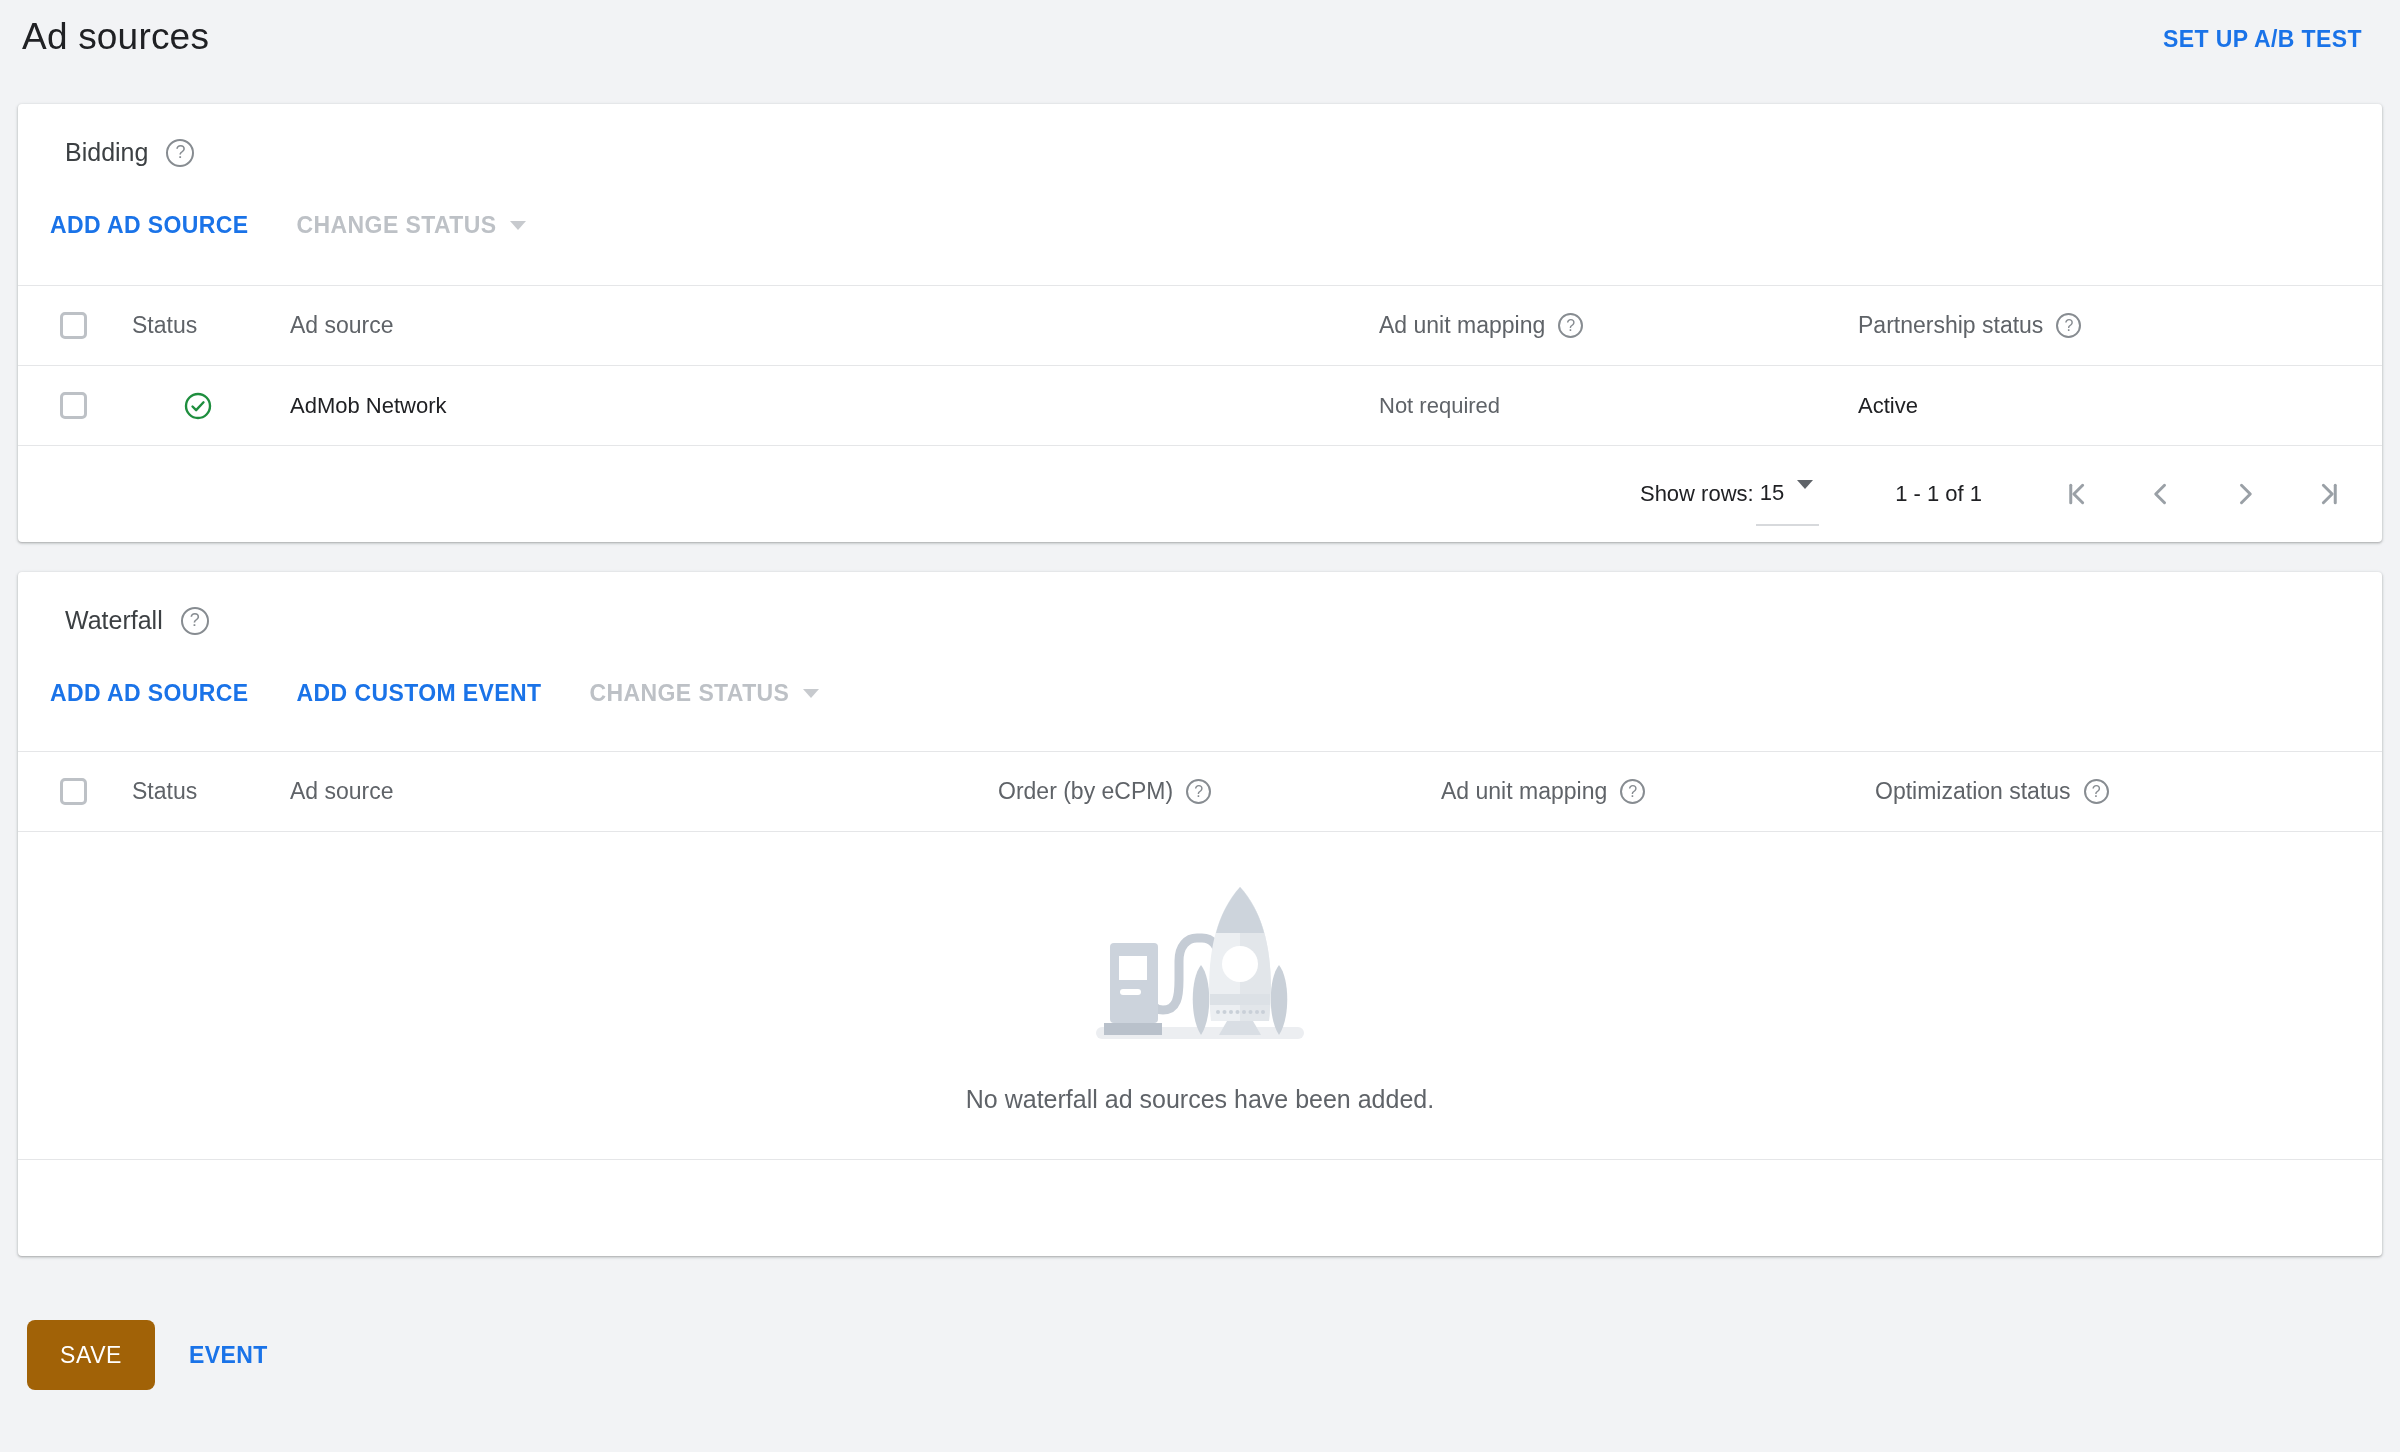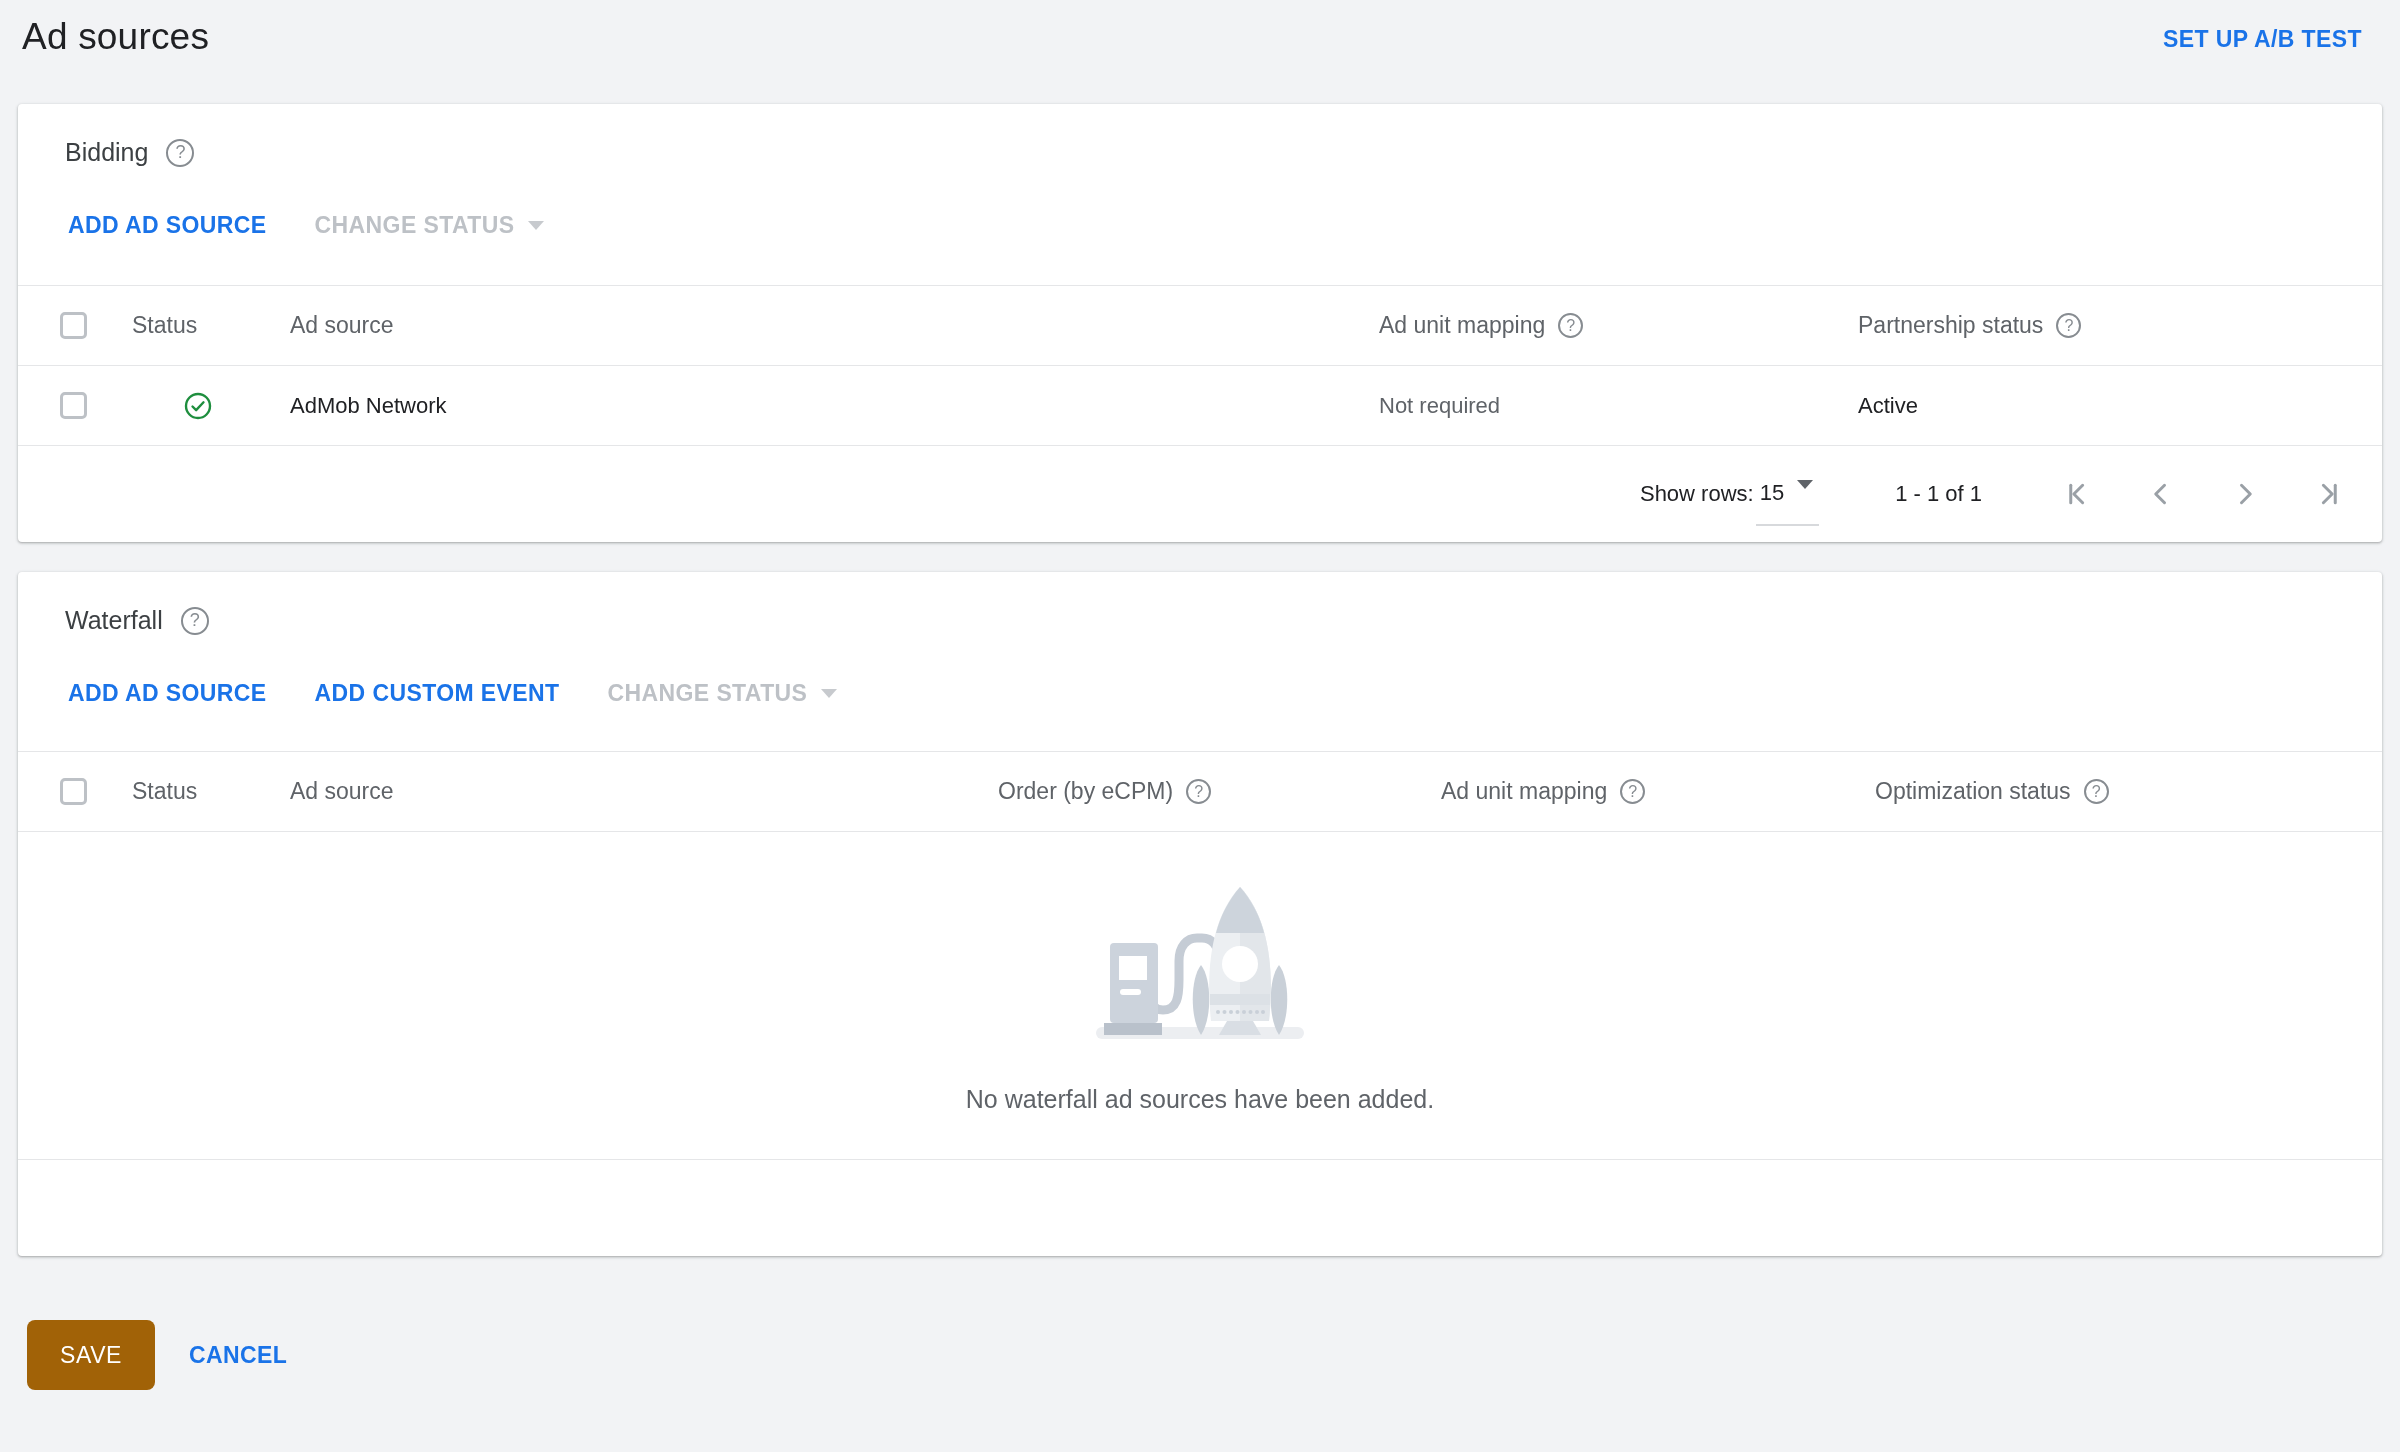--- a/index.html
+++ b/index.html
@@ -46,21 +46,21 @@
     border: 2px solid #878c91; border-radius: 50%;
     color: #878c91; flex: 0 0 auto;
     cursor: pointer;
   }
   .help-lg { width: 28px; height: 28px; font-size: 18px; font-weight: 500; }
   .help-sm { width: 25px; height: 25px; font-size: 16px; font-weight: 500; }
   .help-icon::after { content: "?"; }
 
   .actions-row {
     margin-top: 44px; height: 28px;
-    padding: 0 50px;
+    padding: 0 32px;
     display: flex; align-items: center; gap: 48px;
   }
   .text-button {
     font-size: 23px; font-weight: 700; letter-spacing: 0.4px;
     color: #1a73e8; background: none; border: none; cursor: pointer;
     font-family: inherit;
     display: flex; align-items: center; gap: 14px;
   }
   .text-button.disabled { color: #bdc1c6; cursor: default; }
   .caret-down {
@@ -313,14 +313,14 @@
       </svg>
       <div class="empty-text">No waterfall ad sources have been added.</div>
     </div>
 
     <div class="card-footer-blank"></div>
   </div>
 </div>
 
 <div class="bottom-bar">
   <button class="save-button">SAVE</button>
-  <button class="cancel-button">CANCEL</button>
+  <button class="cancel-button">EVENT</button>
 </div>
 
 </body></html>

